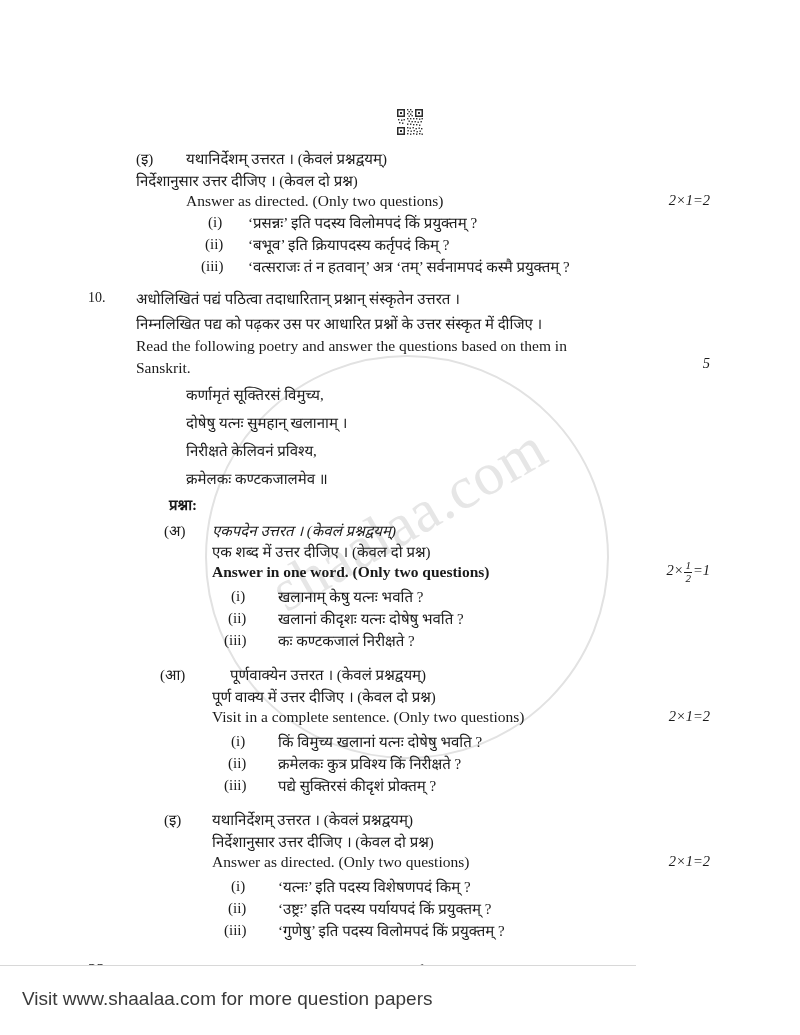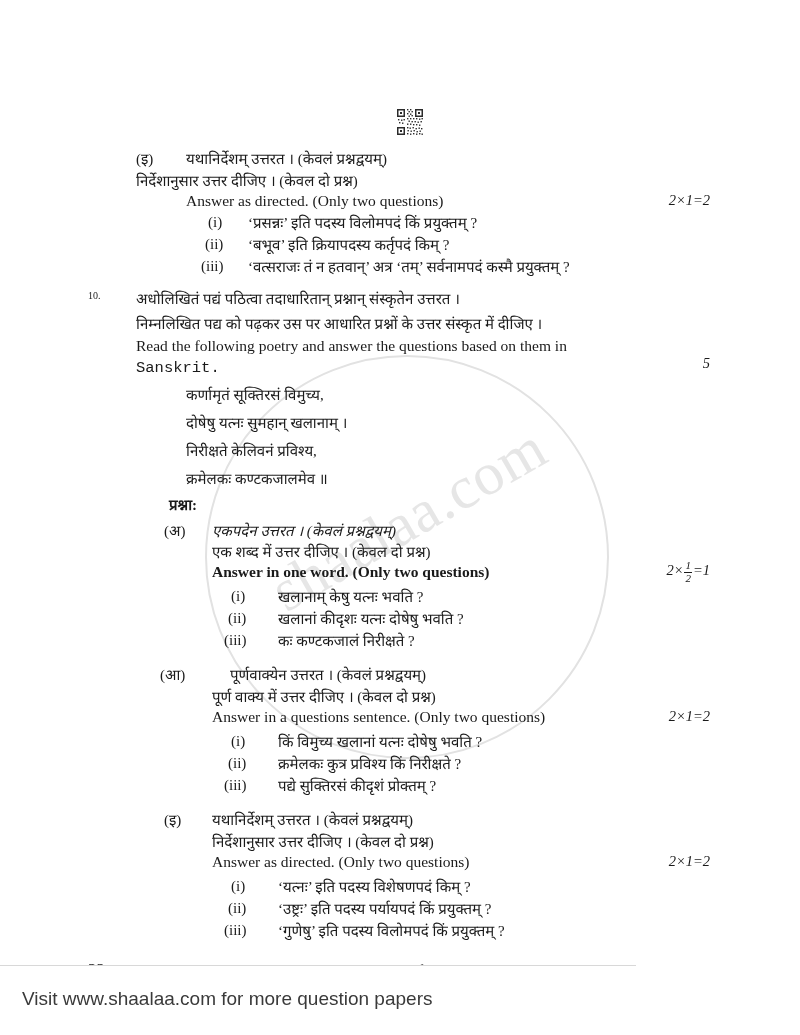--- a/index.html
+++ b/index.html
@@ -134,21 +134,21 @@
     font-size: 19px;
     color: #3a3a3a;
     font-family: "Liberation Sans", sans-serif;
   }
   .sub-label {
     position: absolute;
     font-size: 14.5px;
   }
   .t-dev { font-size: 15px; }
   .t-eng { font-size: 15.5px; }
-  .q-num { position: absolute; font-size: 10px; }
+  .q-num { position: absolute; font-size: 14px; }
 </style>
 </head>
 <body>
 
 <div class="page">
 
   <div class="watermark">
     <div class="ring"></div>
     <div class="wm-text">shaalaa.com</div>
   </div>
@@ -228,21 +228,21 @@
     <div class="sub-label dev t-dev" style="left:248px; top:212px;">‘प्रसन्नः’ इति पदस्य विलोमपदं किं प्रयुक्तम् ?</div>
     <div class="sub-label dev t-dev" style="left:205px; top:236px;">(ii)</div>
     <div class="sub-label dev t-dev" style="left:248px; top:234px;">‘बभूव’ इति क्रियापदस्य कर्तृपदं किम् ?</div>
     <div class="sub-label dev t-dev" style="left:201px; top:258px;">(iii)</div>
     <div class="sub-label dev t-dev" style="left:248px; top:256px;">‘वत्सराजः तं न हतवान्’ अत्र ‘तम्’ सर्वनामपदं कस्मै प्रयुक्तम् ?</div>
 
     <div class="q-num" style="left:88px; top:290px;">10.</div>
     <div class="sub-label dev t-dev" style="left:136px; top:288px;">अधोलिखितं पद्यं पठित्वा तदाधारितान् प्रश्नान् संस्कृतेन उत्तरत ।</div>
     <div class="sub-label dev t-dev" style="left:136px; top:313px;">निम्नलिखित पद्य को पढ़कर उस पर आधारित प्रश्नों के उत्तर संस्कृत में दीजिए ।</div>
     <div class="sub-label eng t-eng" style="left:136px; top:337px; width:566px; text-align:justify;">Read the following poetry and answer the questions based on them in</div>
-    <div class="sub-label eng t-eng" style="left:136px; top:359px;font-family:Liberation Mono, monospace;">Sanskrit.</div>
+    <div class="sub-label eng t-eng" style="left:136px; top:359px;">Sanskrit.</div>
     <div class="marks" style="top:355px;">5</div>
 
     <div class="sub-label dev t-dev" style="left:186px; top:384px;">कर्णामृतं सूक्तिरसं विमुच्य,</div>
     <div class="sub-label dev t-dev" style="left:186px; top:412px;">दोषेषु यत्नः सुमहान् खलानाम् ।</div>
     <div class="sub-label dev t-dev" style="left:186px; top:440px;text-align:right;">निरीक्षते केलिवनं प्रविश्य,</div>
     <div class="sub-label dev t-dev" style="left:186px; top:468px;">क्रमेलकः कण्टकजालमेव ॥</div>
 
     <div class="sub-label dev t-dev" style="left:131px; top:494px; font-weight:bold;margin-left:38px;">प्रश्ना:</div>
 
     <div class="sub-label dev t-dev" style="left:164px; top:520px;">(अ)</div>
@@ -254,21 +254,21 @@
     <div class="sub-label dev t-dev" style="left:231px; top:588px;">(i)</div>
     <div class="sub-label dev t-dev" style="left:278px; top:586px;">खलानाम् केषु यत्नः भवति ?</div>
     <div class="sub-label dev t-dev" style="left:228px; top:610px;">(ii)</div>
     <div class="sub-label dev t-dev" style="left:278px; top:608px;">खलानां कीदृशः यत्नः दोषेषु भवति ?</div>
     <div class="sub-label dev t-dev" style="left:224px; top:632px;">(iii)</div>
     <div class="sub-label dev t-dev" style="left:278px; top:630px;">कः कण्टकजालं निरीक्षते ?</div>
 
     <div class="sub-label dev t-dev" style="left:160px; top:664px;">(आ)</div>
     <div class="sub-label dev t-dev" style="left:212px; top:664px;margin-left:18px;">पूर्णवाक्येन उत्तरत । (केवलं प्रश्नद्वयम्)</div>
     <div class="sub-label dev t-dev" style="left:212px; top:686px;">पूर्ण वाक्य में उत्तर दीजिए । (केवल दो प्रश्न)</div>
-    <div class="sub-label eng t-eng" style="left:212px; top:708px;">Answer in a questions sentence. (Only two questions)</div>
+    <div class="sub-label eng t-eng" style="left:212px; top:708px;">Visit in a complete sentence. (Only two questions)</div>
     <div class="marks" style="top:708px;">2×1=2</div>
 
     <div class="sub-label dev t-dev" style="left:231px; top:733px;">(i)</div>
     <div class="sub-label dev t-dev" style="left:278px; top:731px;">किं विमुच्य खलानां यत्नः दोषेषु भवति ?</div>
     <div class="sub-label dev t-dev" style="left:228px; top:755px;">(ii)</div>
     <div class="sub-label dev t-dev" style="left:278px; top:753px;">क्रमेलकः कुत्र प्रविश्य किं निरीक्षते ?</div>
     <div class="sub-label dev t-dev" style="left:224px; top:777px;">(iii)</div>
     <div class="sub-label dev t-dev" style="left:278px; top:775px;">पद्ये सुक्तिरसं कीदृशं प्रोक्तम् ?</div>
 
     <div class="sub-label dev t-dev" style="left:164px; top:809px;">(इ)</div>

